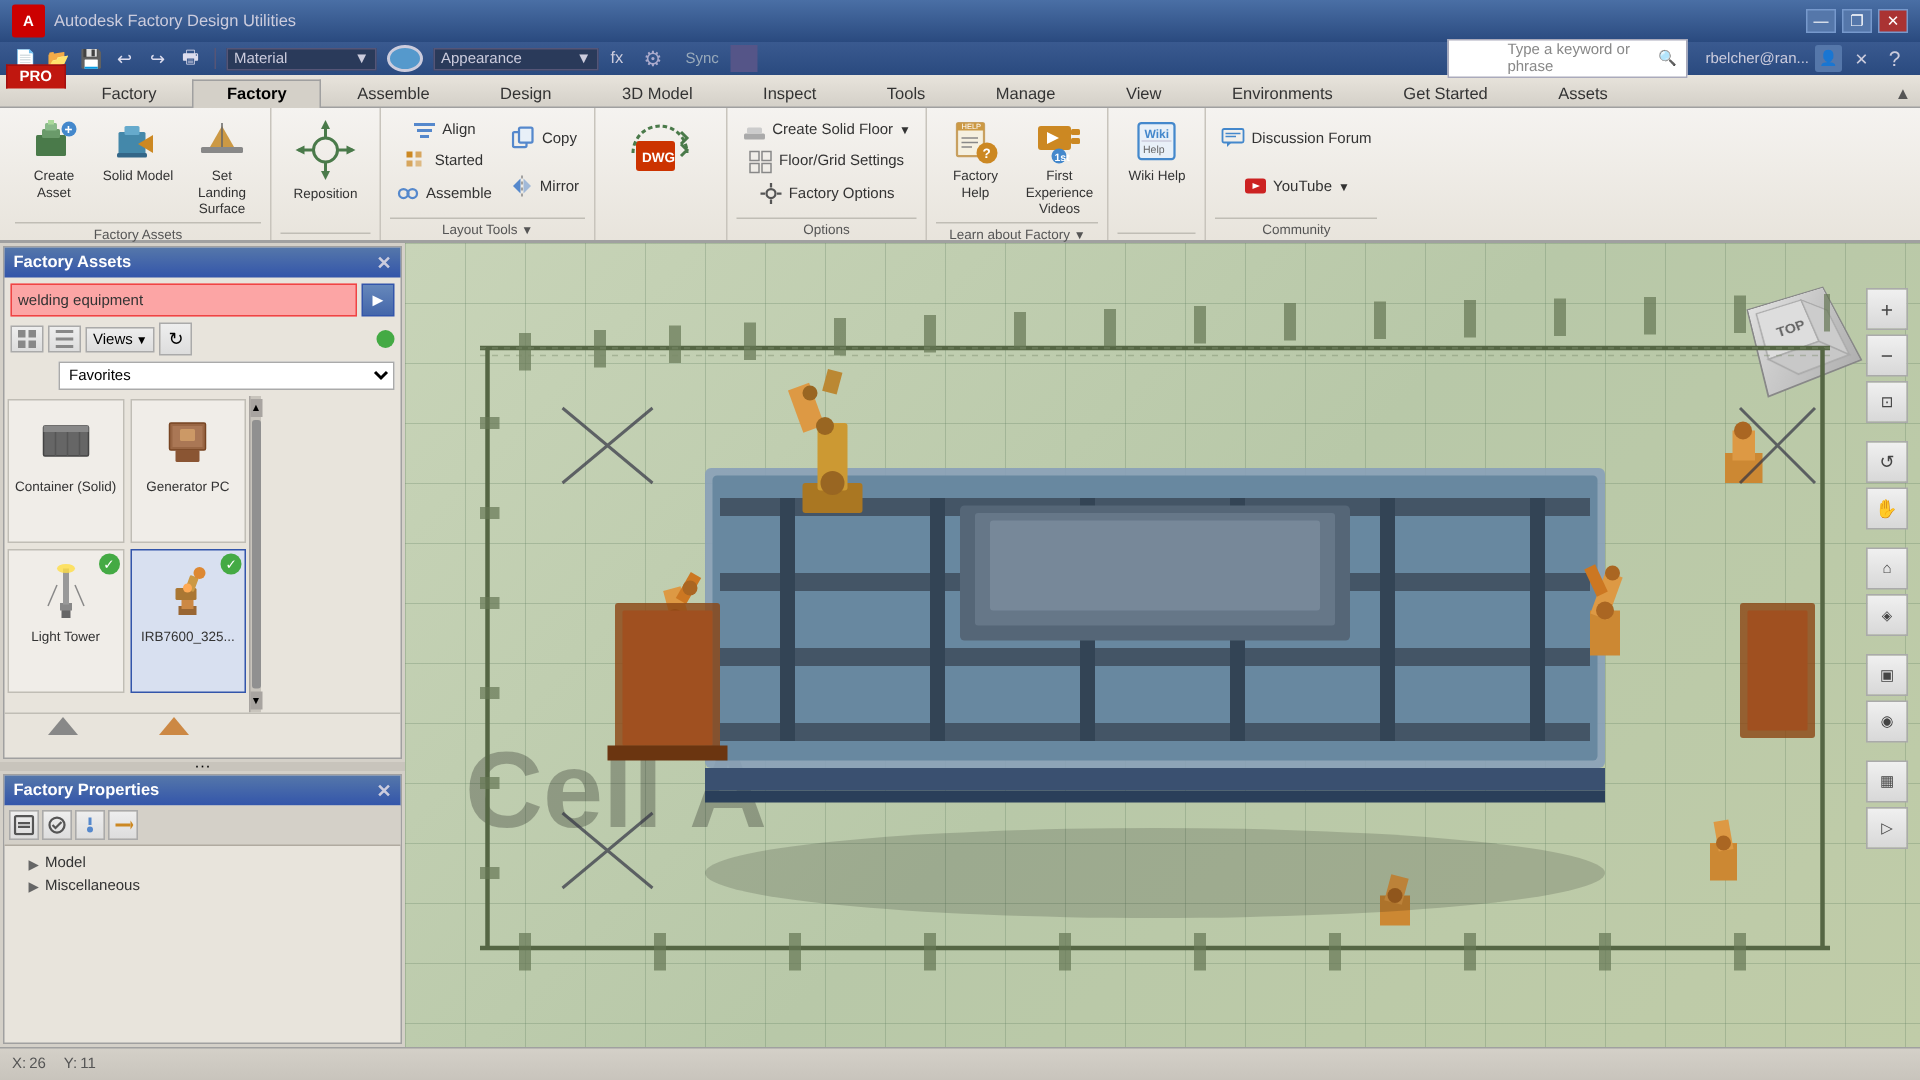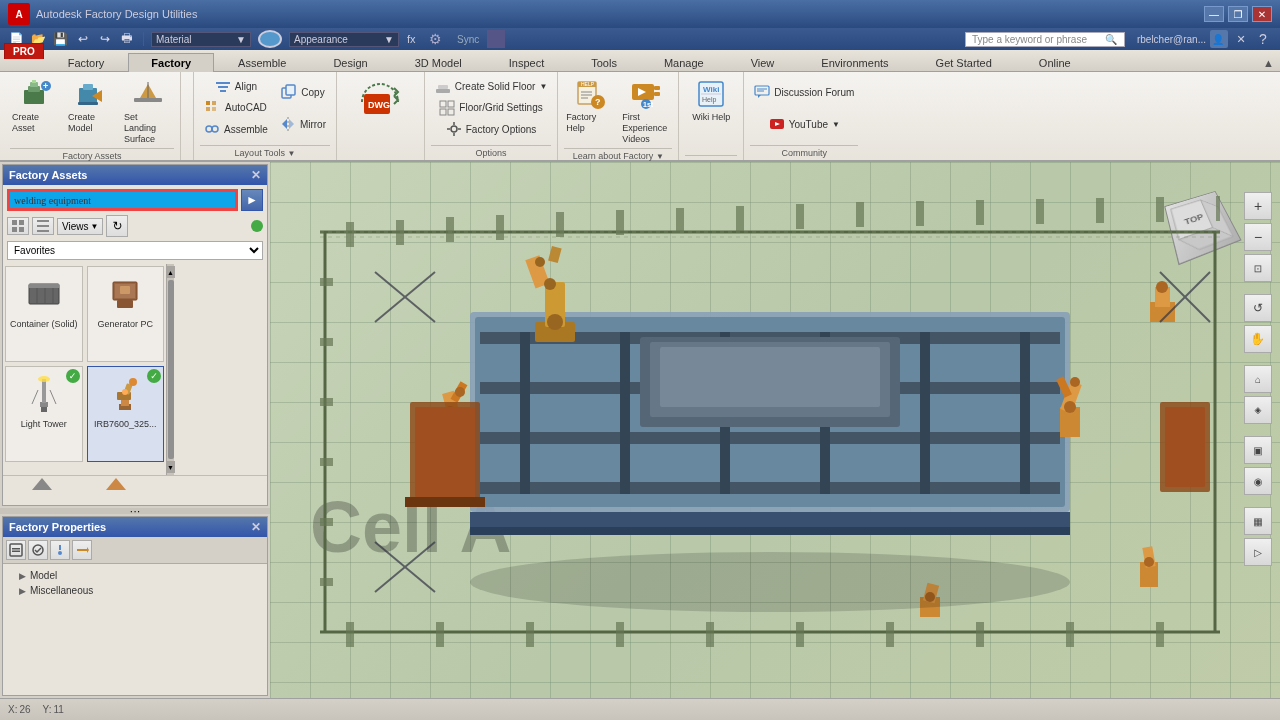--- a/index.html
+++ b/index.html
@@ -114,21 +114,21 @@
     .ribbon-btn-large {
       display: flex;
       flex-direction: column;
       align-items: center;
       width: 52px;
       cursor: pointer;
       padding: 2px;
       border-radius: 2px;
     }
     .ribbon-btn-large .icon { width: 32px; height: 32px; display: flex; align-items: center; justify-content: center; }
-    .ribbon-btn-large .label { font-size: 9px; color: #333; line-height: 1.2; margin-top: 2px; }
+    .ribbon-btn-large .label { font-size: 9px; text-align: center; color: #333; line-height: 1.2; margin-top: 2px; }
     .ribbon-btn-small {
       display: flex;
       align-items: center;
       gap: 4px;
       padding: 2px 4px;
       cursor: pointer;
       border-radius: 2px;
       font-size: 10px;
       color: #333;
       white-space: nowrap;
@@ -168,41 +168,41 @@
       align-items: center;
       justify-content: space-between;
       font-size: 11px;
       font-weight: bold;
     }
     .panel-close { cursor: pointer; font-size: 12px; color: #ccd; }
     .panel-body { padding: 4px; display: flex; flex-direction: column; gap: 4px; }
 
     .search-row { display: flex; gap: 3px; }
     .asset-search {
-      flex: 1; border: 3px solid #ef4444; padding: 2px 4px; font-size: 10px;
-      background: #0ea5e9; color: #333; font-family: Liberation Serif, serif;
+      flex: 1; border: 1px solid #ef4444; padding: 2px 4px; font-size: 10px;
+      background: #fca5a5; color: #333;
     }
     .search-go-btn {
       width: 22px; height: 22px; background: linear-gradient(to bottom, #6688bb, #4466aa);
       border: 1px solid #3355aa; color: white; cursor: pointer; display: flex; align-items: center; justify-content: center;
       font-size: 12px;
     }
 
     .view-row { display: flex; align-items: center; gap: 3px; }
     .view-btn {
       background: linear-gradient(to bottom, #eee, #ddd); border: 1px solid #aaa;
       padding: 2px 4px; font-size: 10px; cursor: pointer; display: flex; align-items: center; gap: 2px;
     }
     .refresh-btn {
       width: 22px; height: 22px; background: linear-gradient(to bottom, #eee, #ddd);
       border: 1px solid #aaa; cursor: pointer; display: flex; align-items: center; justify-content: center; font-size: 12px;
     }
     .status-dot { width: 12px; height: 12px; border-radius: 50%; background: #4a4; margin-left: auto; }
 
-    .favorites-row { display: flex; align-items: center; }
+    .favorites-row { display: flex; align-items: center; margin-left: 32px; }
     .favorites-select {
       flex: 1; border: 1px solid #aaa; padding: 2px; font-size: 10px; background: white;
     }
 
     .assets-grid {
       display: grid;
       grid-template-columns: 1fr 1fr;
       gap: 4px;
       overflow-y: auto;
       max-height: 200px;
@@ -410,21 +410,21 @@
   <div style="width:24px;height:18px;border-radius:50%;border:2px solid #ccd;background:#5599cc;margin:0 3px;"></div>
   <div class="appearance-selector">
     <span>Appearance</span>
     <span>▼</span>
   </div>
   <div style="width:14px;height:14px;color:#ccd;display:flex;align-items:center;margin:0 4px;">fx</div>
   <div style="width:16px;height:16px;color:#aac;cursor:pointer;font-size:14px;">⚙</div>
   <span class="sync-label">Sync</span>
   <div style="width:18px;height:18px;background:#558;margin-left:4px;"></div>
   <div class="search-box">
-    <span style="color:#888;font-size:10px;">Type a keyword or phrase</span>
+    <span style="color:#888;font-size:10px;margin-left:33px;">Type a keyword or phrase</span>
     <span style="margin-left:auto;color:#888;">🔍</span>
   </div>
   <div style="margin-left:8px;display:flex;align-items:center;gap:4px;">
     <span style="color:#ccd;font-size:10px;">rbelcher@ran...</span>
     <div style="width:18px;height:18px;background:#5577aa;border-radius:2px;display:flex;align-items:center;justify-content:center;color:white;font-size:10px;">👤</div>
     <div style="width:18px;height:18px;color:#ccd;display:flex;align-items:center;justify-content:center;">✕</div>
     <div style="width:18px;height:18px;color:#ccd;display:flex;align-items:center;justify-content:center;font-size:14px;">?</div>
   </div>
 </div>
 
@@ -435,21 +435,21 @@
   <div class="ribbon-tab active">Factory</div>
   <div class="ribbon-tab">Assemble</div>
   <div class="ribbon-tab">Design</div>
   <div class="ribbon-tab">3D Model</div>
   <div class="ribbon-tab">Inspect</div>
   <div class="ribbon-tab">Tools</div>
   <div class="ribbon-tab">Manage</div>
   <div class="ribbon-tab">View</div>
   <div class="ribbon-tab">Environments</div>
   <div class="ribbon-tab">Get Started</div>
-  <div class="ribbon-tab">Online</div>
+  <div class="ribbon-tab">Assets</div>
   <div style="margin-left:auto;padding:2px 6px;cursor:pointer;color:#555;font-size:11px;">▲</div>
 </div>
 
 <div id="ribbon">
 
   <div class="ribbon-group">
     <div class="ribbon-group-content">
       <div class="ribbon-btn-large">
         <div class="icon">
           <svg width="32" height="32" viewBox="0 0 32 32">
@@ -465,37 +465,55 @@
       </div>
       <div class="ribbon-btn-large">
         <div class="icon">
           <svg width="32" height="32" viewBox="0 0 32 32">
             <rect x="3" y="10" width="18" height="16" fill="#4488aa" rx="1"></rect>
             <rect x="7" y="6" width="10" height="6" fill="#66aacc" rx="1"></rect>
             <polygon points="16,18 26,12 26,24" fill="#cc8822"></polygon>
             <rect x="2" y="24" width="20" height="3" fill="#336688" rx="1"></rect>
           </svg>
         </div>
-        <div class="label">Create Model</div>
+        <div class="label">Solid Model</div>
       </div>
       <div class="ribbon-btn-large">
         <div class="icon">
           <svg width="32" height="32" viewBox="0 0 32 32">
             <rect x="2" y="20" width="28" height="4" fill="#888" rx="1"></rect>
             <polygon points="16,6 8,20 24,20" fill="#cc9944"></polygon>
             <line x1="16" y1="4" x2="16" y2="20" stroke="#666" stroke-width="1"></line>
           </svg>
         </div>
         <div class="label">Set Landing Surface</div>
       </div>
     </div>
     <div class="ribbon-group-label">Factory Assets</div>
   </div>
 
   <div class="ribbon-group">
+    <div class="ribbon-group-content">
+      <div class="ribbon-btn-large" style="width:60px;">
+        <div class="icon" style="width:44px;height:44px;">
+          <svg width="44" height="44" viewBox="0 0 44 44">
+            <circle cx="22" cy="22" r="8" fill="none" stroke="#4a7a4a" stroke-width="2"></circle>
+            <line x1="22" y1="4" x2="22" y2="14" stroke="#4a7a4a" stroke-width="2"></line>
+            <polygon points="22,2 19,8 25,8" fill="#4a7a4a"></polygon>
+            <line x1="22" y1="30" x2="22" y2="40" stroke="#4a7a4a" stroke-width="2"></line>
+            <polygon points="22,42 19,36 25,36" fill="#4a7a4a"></polygon>
+            <line x1="4" y1="22" x2="14" y2="22" stroke="#4a7a4a" stroke-width="2"></line>
+            <polygon points="2,22 8,19 8,25" fill="#4a7a4a"></polygon>
+            <line x1="30" y1="22" x2="40" y2="22" stroke="#4a7a4a" stroke-width="2"></line>
+            <polygon points="42,22 36,19 36,25" fill="#4a7a4a"></polygon>
+          </svg>
+        </div>
+        <div class="label">Reposition</div>
+      </div>
+    </div>
     <div class="ribbon-group-label"></div>
   </div>
 
   <div class="ribbon-group">
     <div class="ribbon-group-content">
       <div class="small-col">
         <div class="ribbon-btn-small">
           <div class="icon icon-align">
             <svg width="16" height="16" viewBox="0 0 16 16">
               <rect x="1" y="3" width="14" height="2" fill="#5588cc"></rect>
@@ -507,21 +525,21 @@
         </div>
         <div class="ribbon-btn-small">
           <div class="icon">
             <svg width="16" height="16" viewBox="0 0 16 16">
               <rect x="1" y="1" width="4" height="4" fill="#cc8822"></rect>
               <rect x="7" y="1" width="4" height="4" fill="#cc8822" opacity="0.7"></rect>
               <rect x="1" y="7" width="4" height="4" fill="#cc8822" opacity="0.7"></rect>
               <rect x="7" y="7" width="4" height="4" fill="#cc8822" opacity="0.5"></rect>
             </svg>
           </div>
-          <span>AutoCAD</span>
+          <span>Started</span>
         </div>
         <div class="ribbon-btn-small">
           <div class="icon">
             <svg width="16" height="16" viewBox="0 0 16 16">
               <circle cx="5" cy="8" r="3" fill="none" stroke="#5588cc" stroke-width="1.5"></circle>
               <circle cx="11" cy="8" r="3" fill="none" stroke="#5588cc" stroke-width="1.5"></circle>
               <line x1="7" y1="8" x2="9" y2="8" stroke="#5588cc" stroke-width="1.5"></line>
             </svg>
           </div>
           <span>Assemble</span>

